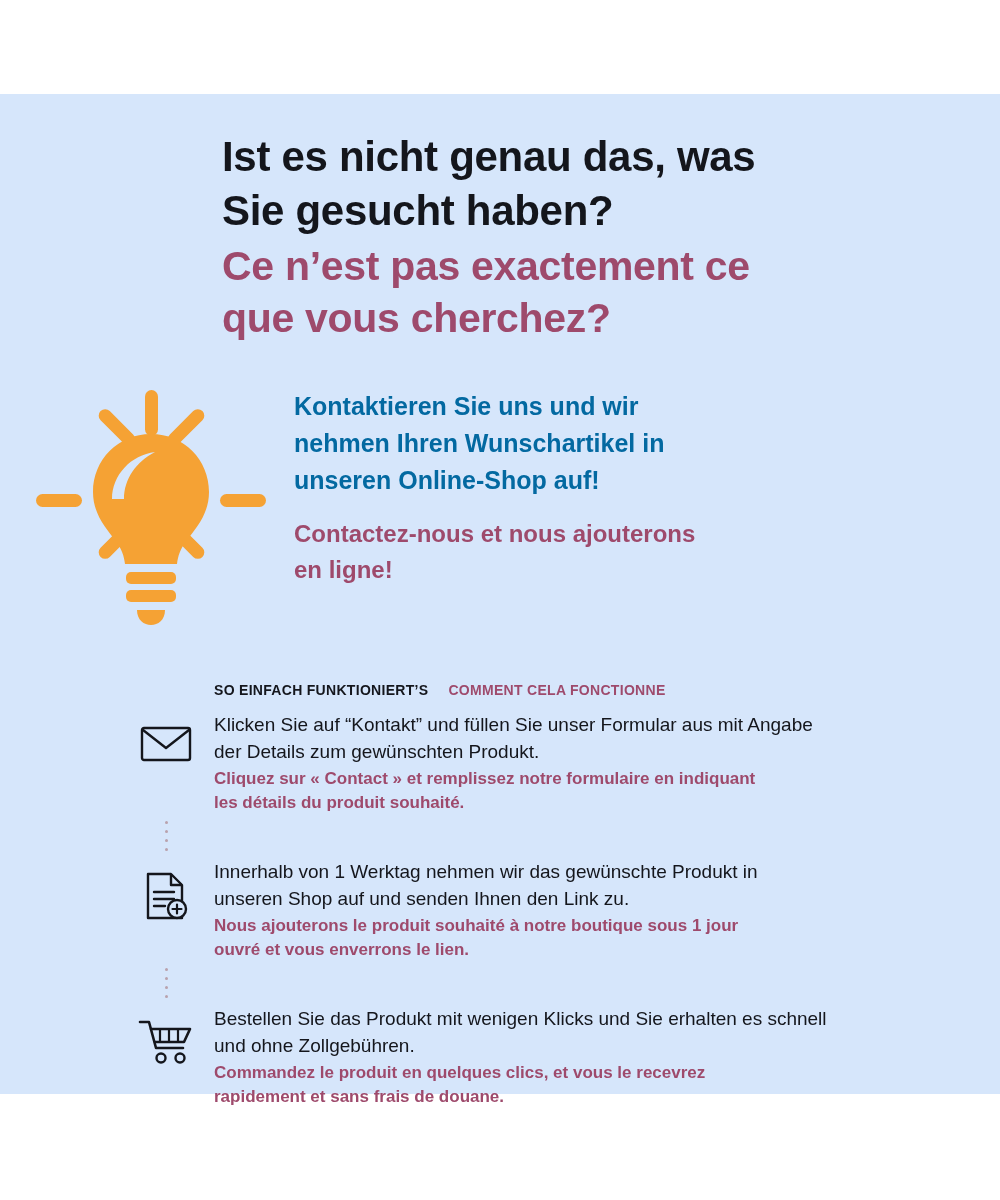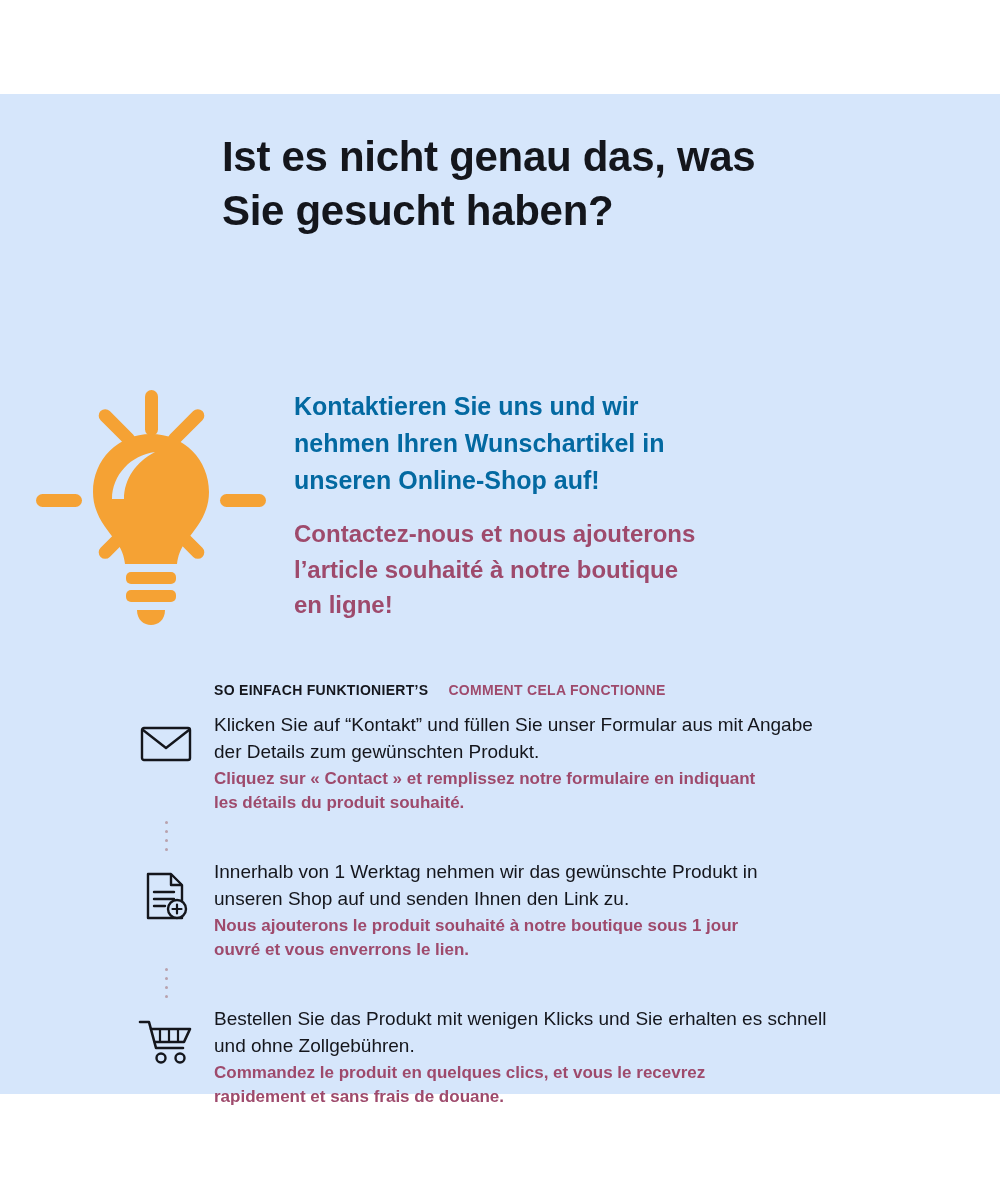--- a/index.html
+++ b/index.html
@@ -161,20 +161,24 @@
 <body>
 
 <div class="page">
   <div class="panel">
 
     <div class="headline">
       <div class="de">
         <div>Ist es nicht genau das, was</div>
         <div>Sie gesucht haben?</div>
       </div>
+      <div class="fr">
+        <div>Ce n’est pas exactement ce</div>
+        <div>que vous cherchez?</div>
+      </div>
     </div>
 
     <div class="bulb">
       <svg width="230" height="235" viewBox="0 0 230 235" xmlns="http://www.w3.org/2000/svg">
         <g fill="#f5a234">
 
           <rect x="109" y="0" width="13" height="46" rx="6.5"></rect>
           <rect x="109" y="0" width="13" height="46" rx="6.5" transform="rotate(45 115.5 72)"></rect>
           <rect x="109" y="0" width="13" height="46" rx="6.5" transform="rotate(-45 115.5 72)"></rect>
           <rect x="0" y="104" width="46" height="13" rx="6.5"></rect>
@@ -194,21 +198,20 @@
     </div>
 
     <div class="intro">
       <div class="de">
         <div>Kontaktieren Sie uns und wir</div>
         <div>nehmen Ihren Wunschartikel in</div>
         <div>unseren Online-Shop auf!</div>
       </div>
       <div class="fr">
         <div>Contactez-nous et nous ajouterons</div>
-        <div>l’article souhaité à notre boutique</div>
         <div>en ligne!</div>
       </div>
     </div>
 
     <div class="steps-head">
       <span class="de">SO EINFACH FUNKTIONIERT’S</span>
       <span class="fr">COMMENT CELA FONCTIONNE</span>
     </div>
 
     <div class="steps">

